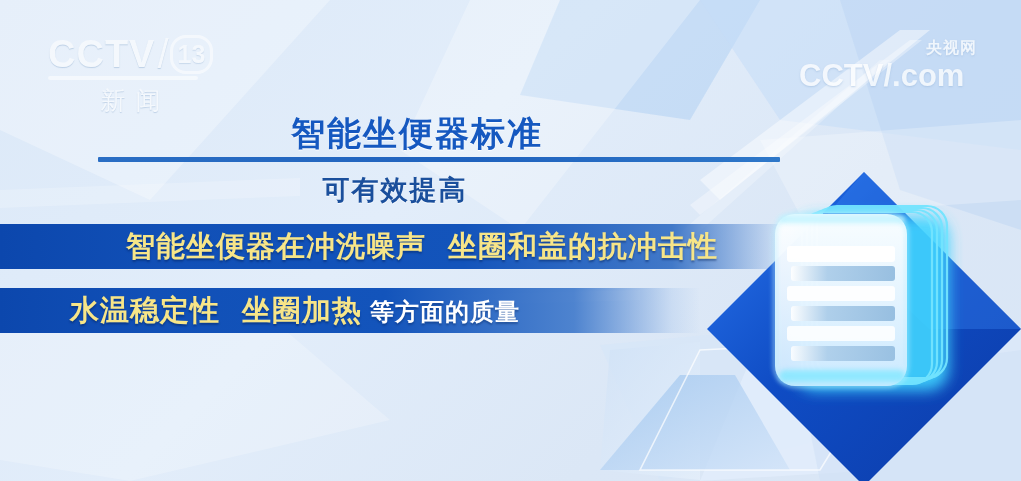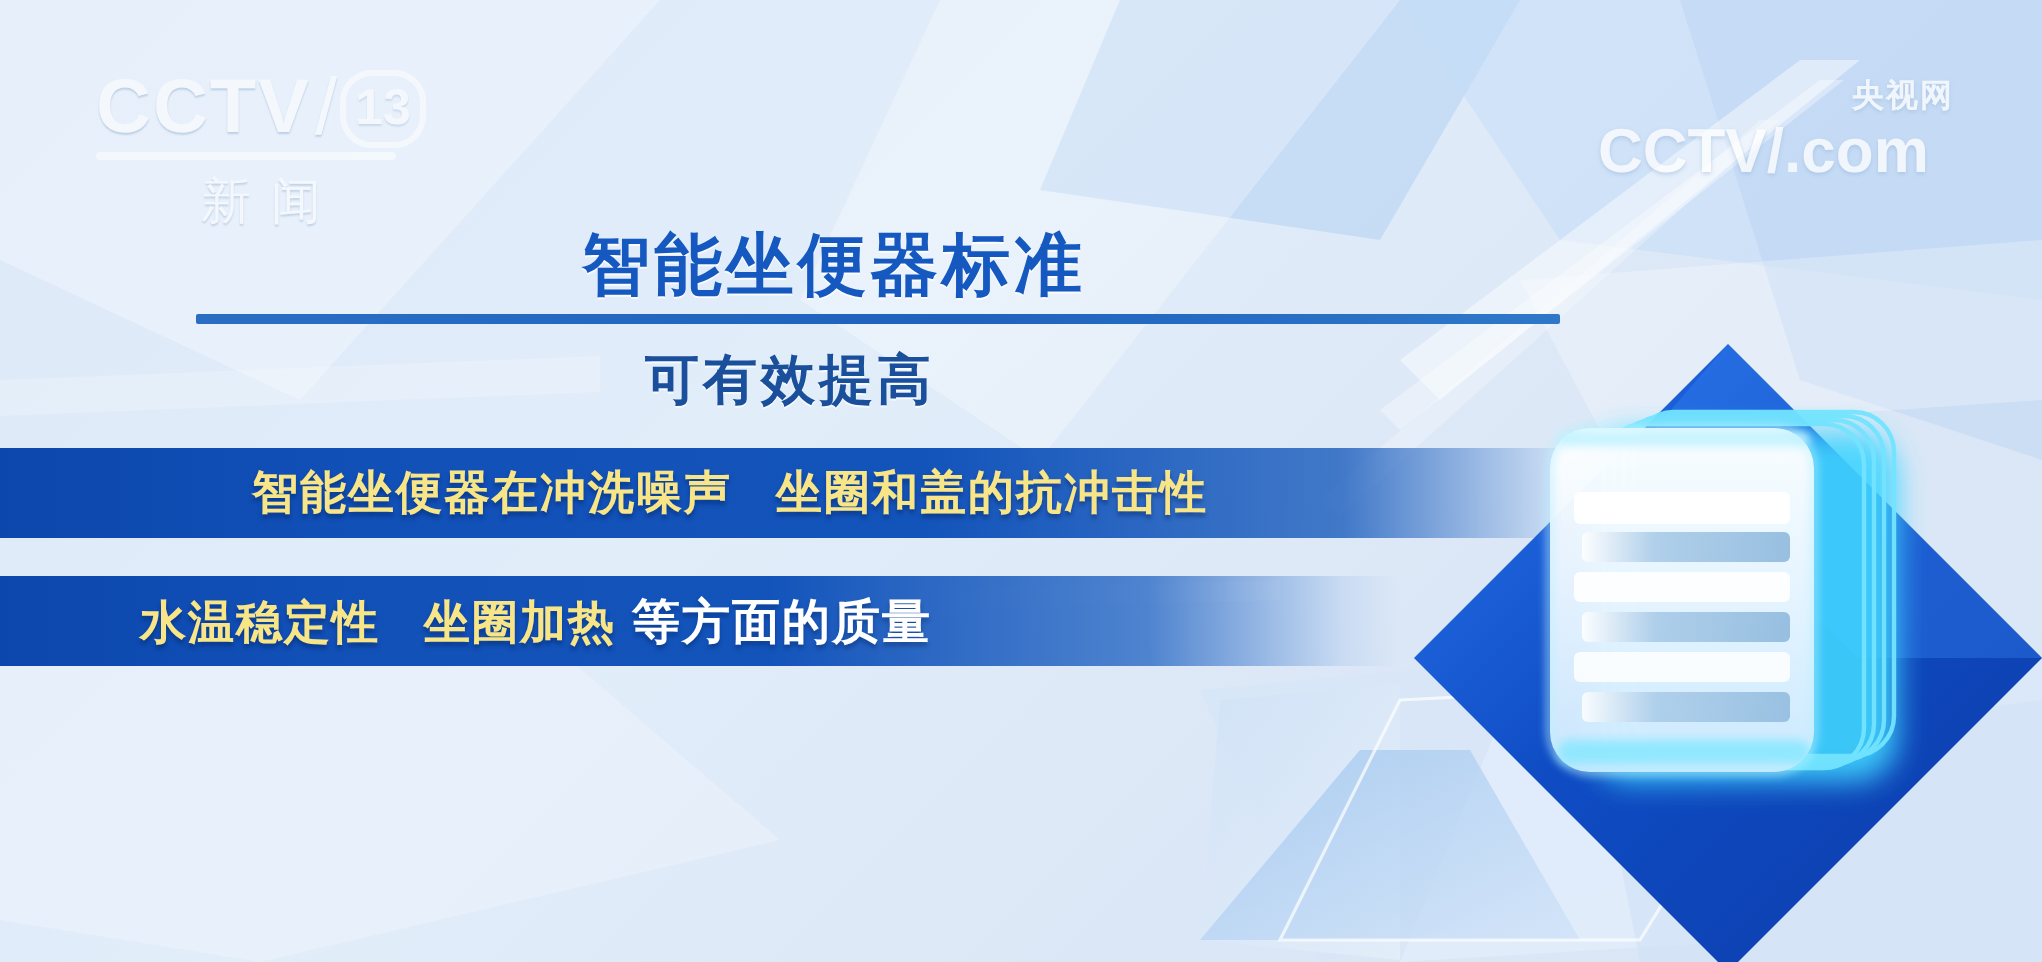--- a/index.html
+++ b/index.html
@@ -57,21 +57,21 @@
     box-sizing:border-box;}
   .banner .inner{display:flex;align-items:baseline;white-space:nowrap;}
   #banner1{left:0;top:224px;width:800px;
     background:linear-gradient(90deg,#0c47ad 0%,#1150b7 22%,#1354bb 58%,
       rgba(31,96,190,.82) 84%,rgba(120,165,225,.18) 97%,rgba(150,190,235,0) 100%);
     padding-left:126px;}
   #banner2{left:0;top:288px;width:700px;
     background:linear-gradient(90deg,#0c47ad 0%,#1150b7 22%,#1354bb 55%,
       rgba(42,106,197,.8) 82%,rgba(130,172,228,.2) 96%,rgba(150,190,235,0) 100%);
     padding-left:70px;}
-  .hl{font-size:23px;font-weight:bold;color:#f7e588;letter-spacing:1px;
+  .hl{font-size:29px;font-weight:bold;color:#f7e588;letter-spacing:1px;
     text-shadow:0 2px 2px rgba(2,32,88,.45);}
   .hl-gap{display:inline-block;width:22px;}
   .plain{font-size:24px;font-weight:bold;color:#ffffff;letter-spacing:1px;
     margin-left:8px;text-shadow:0 2px 2px rgba(2,32,88,.4);}
 
   
   #artwork{position:absolute;right:-8px;top:164px;width:330px;height:330px;}
 </style>
 </head>
 <body>

